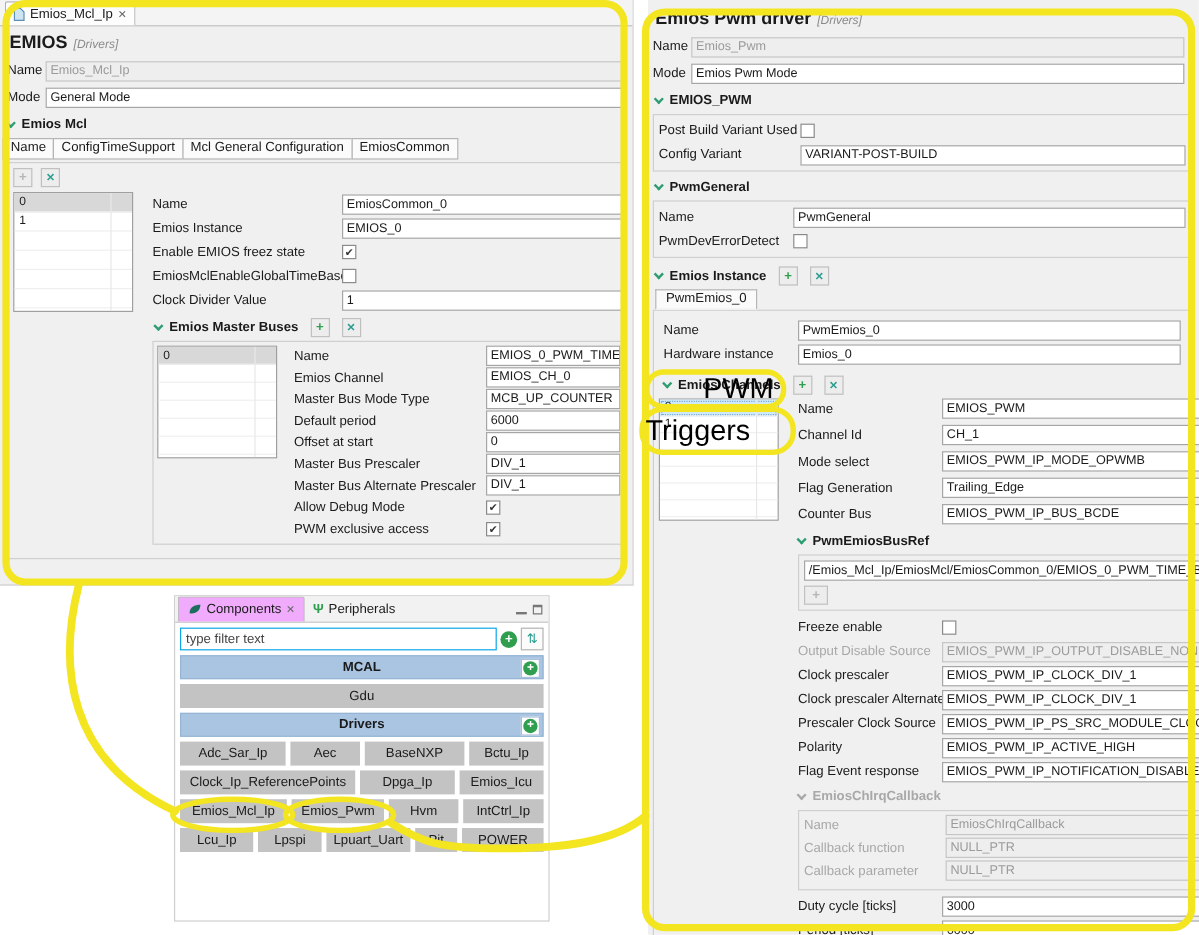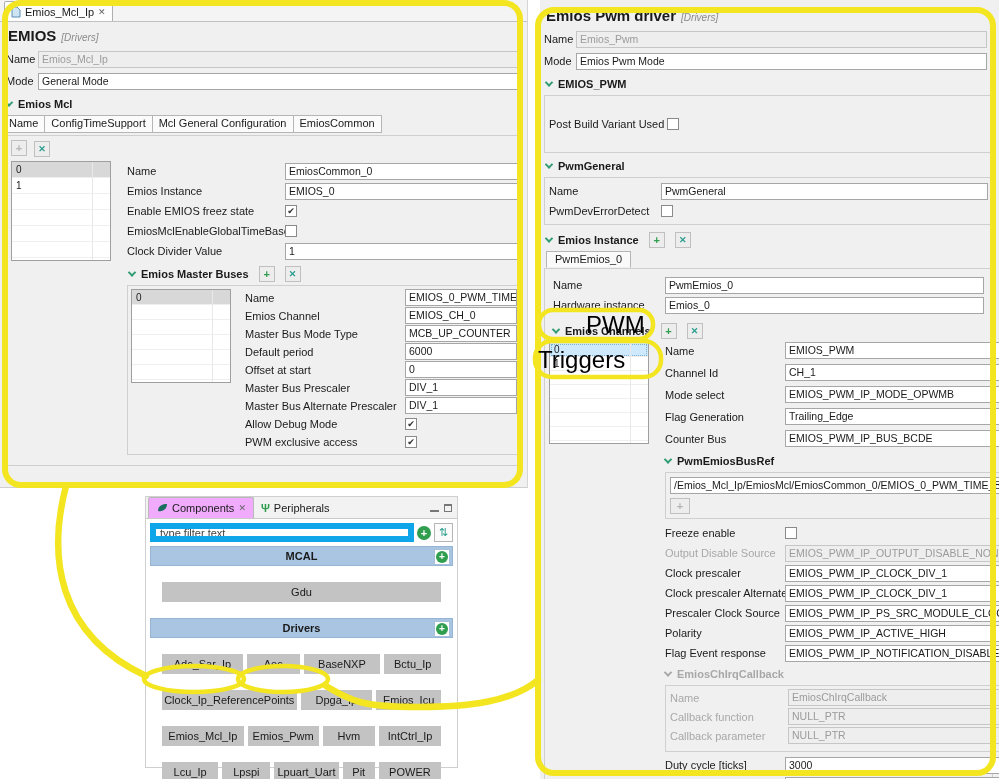--- a/index.html
+++ b/index.html
@@ -60,21 +60,21 @@
   #masterbox { display:flex; padding:3px; margin-top:1px; }
   #masterFields { --lw:160px; flex:1; padding-left:14px; }
   #masterFields .frow { height:17px; margin-bottom:1px; }
   #masterFields .tinput { flex:none; width:112px; }
   #leftList { width:100px; height:100px; }
   #leftList .listrow { height:16px; line-height:16px; }
   #mbusList { width:100px; height:94px; }
   #mbusList .listrow { height:15px; line-height:15px; }
 
   
-  #topFields { --lw:118px; padding:18px 4px; }
+  #topFields { --lw:118px; padding:3px 4px; }
   #topFields .frow, #genFields .frow, #instFields .frow { height:20px; }
   #genFields, #instFields { --lw:112px; padding:3px 4px; }
   #instancebox { padding:3px 4px 0 4px; }
   #chList { width:100px; height:102px; }
   #chList .listrow { height:14px; line-height:14px; }
   #chcol { flex:1; padding-left:16px; }
   #chFieldsA { --lw:120px; } #chFieldsA .frow { height:17px; margin-bottom:5px; }
   #fieldsB, #fieldsC { --lw:120px; } #fieldsB .frow { height:16px; margin-bottom:4px; }
   #fieldsC .frow { height:16px; margin-bottom:4px; }
   #busrefbox { padding:4px; margin:2px 0 6px 0; }
@@ -84,31 +84,31 @@
   .subsect { margin-left:0; }
 
   
   .vtabbar { height:22px; background:#f2f2f2; border-bottom:1px solid #c9c9c9; display:flex; align-items:flex-end; padding-left:2px; }
   .vtab { display:flex; align-items:center; gap:4px; padding:0 7px; height:21px; }
   .vtab.sel { background:#f0abfc; border:1px solid #b9b9b9; border-bottom:none; border-radius:2px 2px 0 0; }
   .winbtns { margin-left:auto; display:flex; gap:5px; padding:0 5px 6px 0; }
   .wmin { width:9px; height:8px; border-bottom:2px solid #777; }
   .wmax { width:8px; height:8px; border:1px solid #777; border-top-width:2px; }
   .filterrow { display:flex; align-items:center; gap:3px; margin:4px; }
-  .filter { flex:1; height:19px; border:6px solid #0ea5e9; padding:0 4px; font-size:11px; font-family:inherit; }
+  .filter { flex:1; height:19px; border:1px solid #0ea5e9; padding:0 4px; font-size:11px; font-family:inherit; }
   .filter::placeholder { color:#444; opacity:1; }
   .circadd { width:14px; height:14px; border-radius:50%; background:#2f9e4e; color:#fff; font-weight:bold;
              font-size:11px; line-height:14px; text-align:center; flex:none; }
   .toolbtn { width:19px; height:19px; border:1px solid #b5b5b5; background:#fbfbfb; display:flex;
              align-items:center; justify-content:center; color:#2a9d8f; font-size:11px; flex:none; }
   .bluehdr { position:relative; background:#a9c5e2; border:1px solid #96b4d4; height:20px; display:flex;
              align-items:center; justify-content:center; font-weight:bold; margin:4px; }
   .hdradd { position:absolute; right:2px; top:2px; width:16px; height:16px; background:#fff; border:1px solid #a8c0da;
             display:flex; align-items:center; justify-content:center; }
-  .btnrow { display:flex; gap:4px; margin:16px; }
+  .btnrow { display:flex; gap:4px; margin:4px; }
   .gbtn { background:#c3c3c3; height:20px; display:flex; align-items:center; justify-content:center;
           white-space:nowrap; overflow:hidden; flex-basis:0; }
 
   
   #overlay { position:absolute; left:0; top:0; width:999px; height:779px; z-index:40; pointer-events:none; }
   .annotext { position:absolute; z-index:41; color:#000; font-size:24px; pointer-events:none; white-space:nowrap; }
 </style>
 </head>
 <body>
 
@@ -252,20 +252,24 @@
     <div class="tinput">Emios Pwm Mode</div>
   </div>
   <div class="sect" style="margin-left:2px;">
     <span class="chev"></span>
     <span>EMIOS_PWM</span>
   </div>
   <div class="gbox" id="topFields">
       <div class="frow">
         <span class="flabel">Post Build Variant Used</span>
         <span class="cb"></span>
+      </div>
+      <div class="frow">
+        <span class="flabel">Config Variant</span>
+        <div class="tinput">VARIANT-POST-BUILD</div>
       </div>
     </div>
   <div class="sect" style="margin-left:2px;">
     <span class="chev"></span>
     <span>PwmGeneral</span>
   </div>
   <div class="gbox" id="genFields">
       <div class="frow">
         <span class="flabel">Name</span>
         <div class="tinput">PwmGeneral</div>

